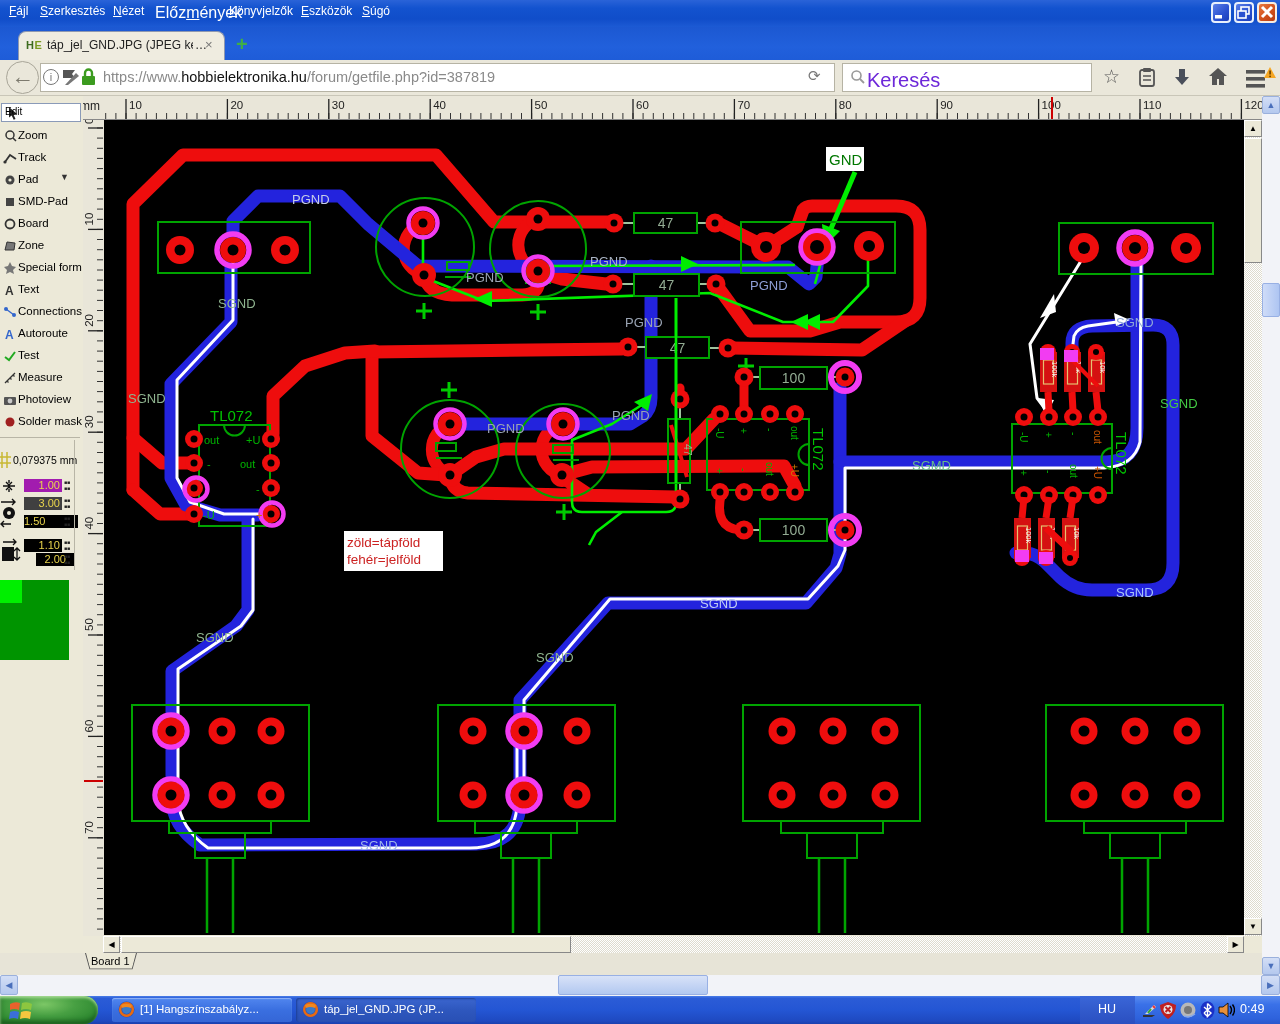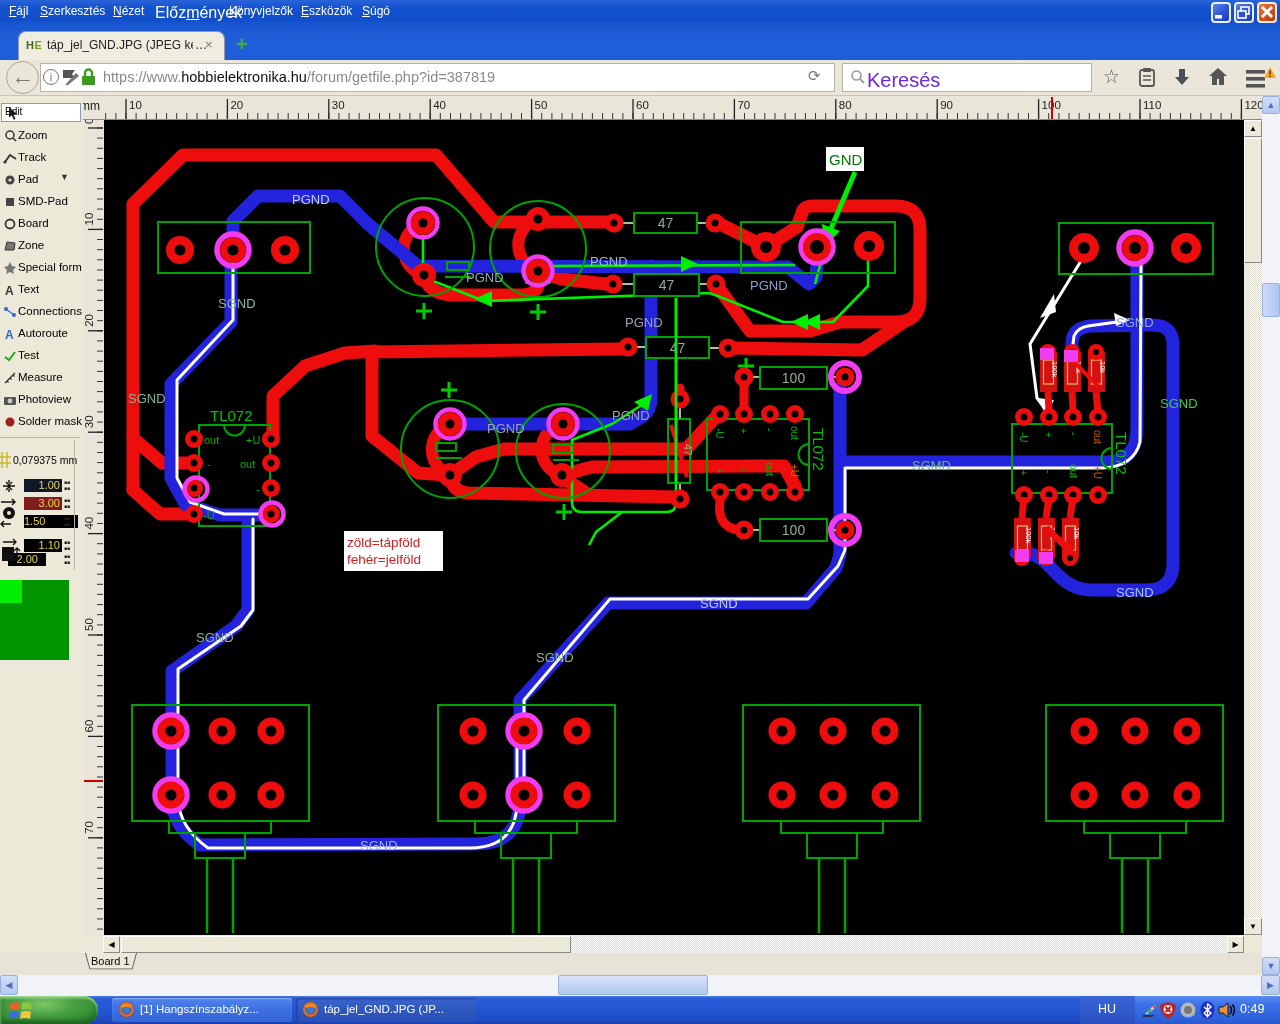--- a/index.html
+++ b/index.html
@@ -447,29 +447,29 @@
     <span class="abs" style="left:18px;top:4px;font-size:11.5px;color:#000;white-space:nowrap">Solder mask</span>
   </div>
 
 <div class="abs" style="left:0;top:437px;width:80px;height:1px;background:#b8b5a6"></div>
 
 <svg class="abs" style="left:0;top:452px" width="12" height="16">
     <path d="M2,0 v16 M7,0 v16 M0,5 h11 M0,11 h11" stroke="#c8b832" stroke-width="1.5"></path>
   </svg>
 <div class="abs" style="left:13px;top:454px;font-size:10.5px;color:#000">0,079375 mm</div>
 
-<div class="abs" style="left:24px;top:479px;width:38px;height:13px;background:#0f172a;color:#e8d44c;font-size:11px;text-align:right;line-height:13px;padding-right:2px">1.00</div>
+<div class="abs" style="left:24px;top:479px;width:38px;height:13px;background:#a21caf;color:#e8d44c;font-size:11px;text-align:right;line-height:13px;padding-right:2px">1.00</div>
 <div class="abs" style="left:64px;top:479px;width:7px;height:13px;font-size:5px;color:#222;line-height:6px">■■<br>■■</div>
-<div class="abs" style="left:24px;top:497px;width:38px;height:13px;background:#7f1d1d;color:#e8d44c;font-size:11px;text-align:right;line-height:13px;padding-right:2px">3.00</div>
+<div class="abs" style="left:24px;top:497px;width:38px;height:13px;background:#404040;color:#e8d44c;font-size:11px;text-align:right;line-height:13px;padding-right:2px">3.00</div>
 <div class="abs" style="left:64px;top:497px;width:7px;height:13px;font-size:5px;color:#222;line-height:6px">■■<br>■■</div>
 <div class="abs" style="left:24px;top:515px;width:54px;height:13px;background:#000;color:#e8d44c;font-size:11px;line-height:13px;padding-right:16px">1.50</div>
 <div class="abs" style="left:64px;top:515px;width:7px;height:13px;font-size:5px;color:#222;line-height:6px">■■<br>■■</div>
 <div class="abs" style="left:24px;top:539px;width:38px;height:13px;background:#000;color:#e8d44c;font-size:11px;text-align:right;line-height:13px;padding-right:2px">1.10</div>
 <div class="abs" style="left:64px;top:539px;width:7px;height:13px;font-size:5px;color:#222;line-height:6px">■■<br>■■</div>
-<div class="abs" style="left:8px;top:553px;width:38px;height:13px;background:#000;color:#e8d44c;font-size:11px;text-align:right;line-height:13px;padding-right:8px">2.00</div>
+<div class="abs" style="left:36px;top:553px;width:38px;height:13px;background:#000;color:#e8d44c;font-size:11px;text-align:right;line-height:13px;padding-right:8px">2.00</div>
 <div class="abs" style="left:64px;top:553px;width:7px;height:13px;font-size:5px;color:#222;line-height:6px">■■<br>■■</div>
 <svg class="abs" style="left:1px;top:479px" width="18" height="14">
     <path d="M2,7 h12 M8,1 v3 M8,10 v3 M5,3 l3,3 3,-3 M5,11 l3,-3 3,3" stroke="#111" stroke-width="1.4" fill="none"></path>
   </svg>
 <svg class="abs" style="left:0px;top:497px" width="20" height="32">
     <path d="M1,5 h14 M12,2 l3,3 -3,3" stroke="#111" stroke-width="1.4" fill="none"></path>
     <circle cx="9" cy="16" r="6" fill="#111"></circle>
     <circle cx="9" cy="16" r="2" fill="#ece9d8"></circle>
     <path d="M1,27 h10 M4,24 l-3,3 3,3" stroke="#111" stroke-width="1.4" fill="none"></path>
   </svg>

